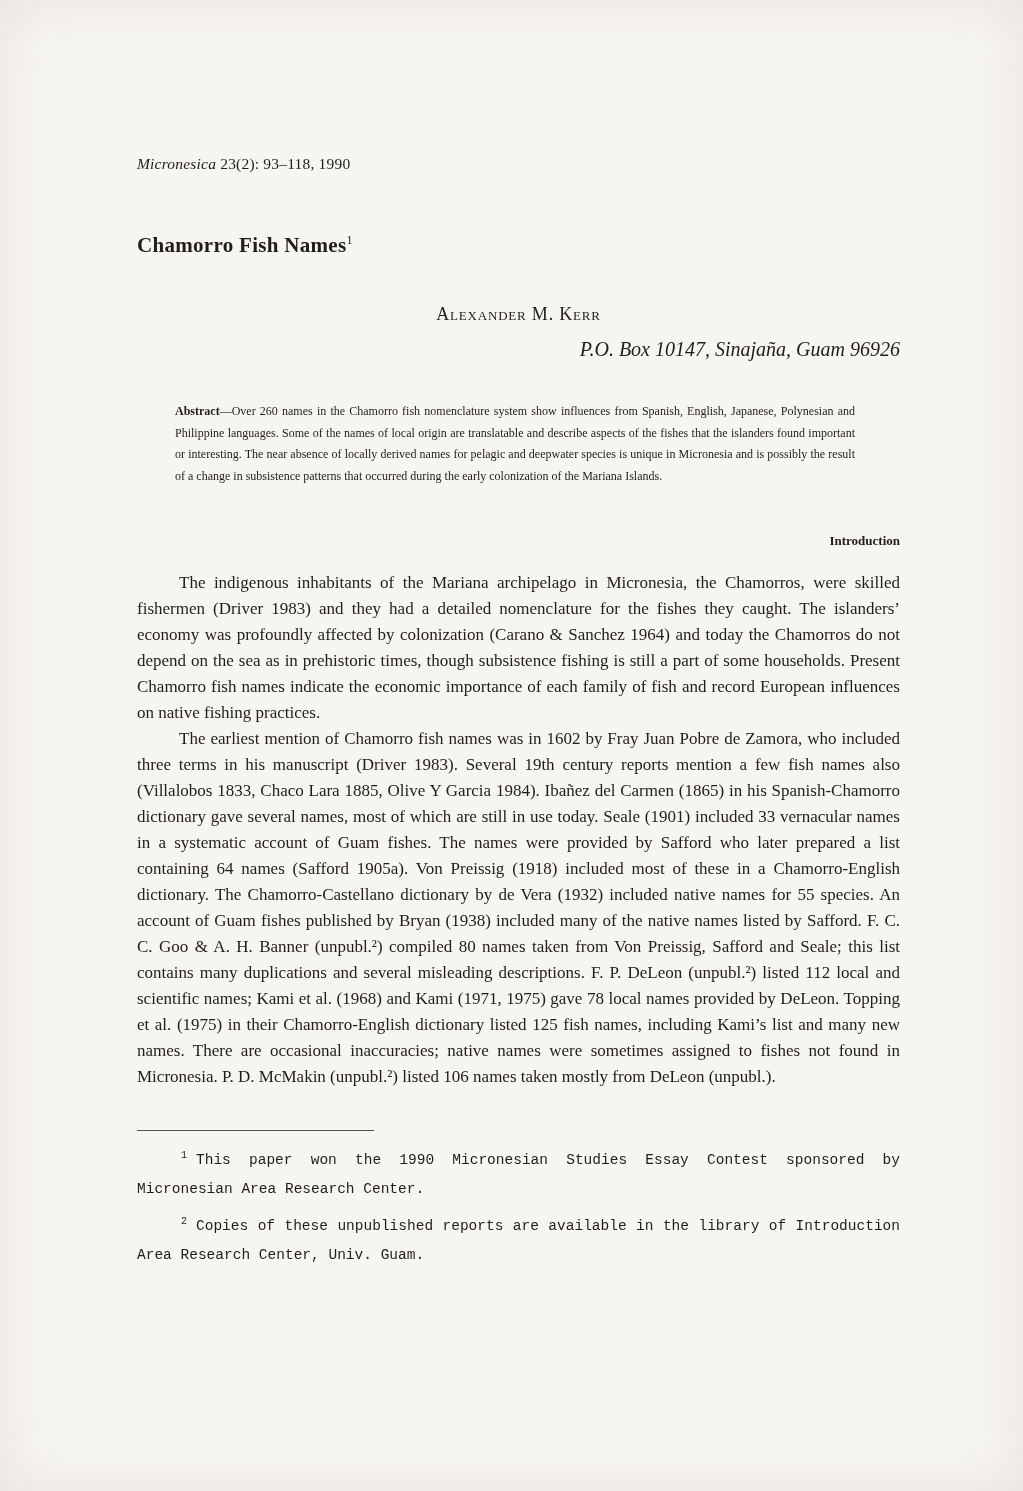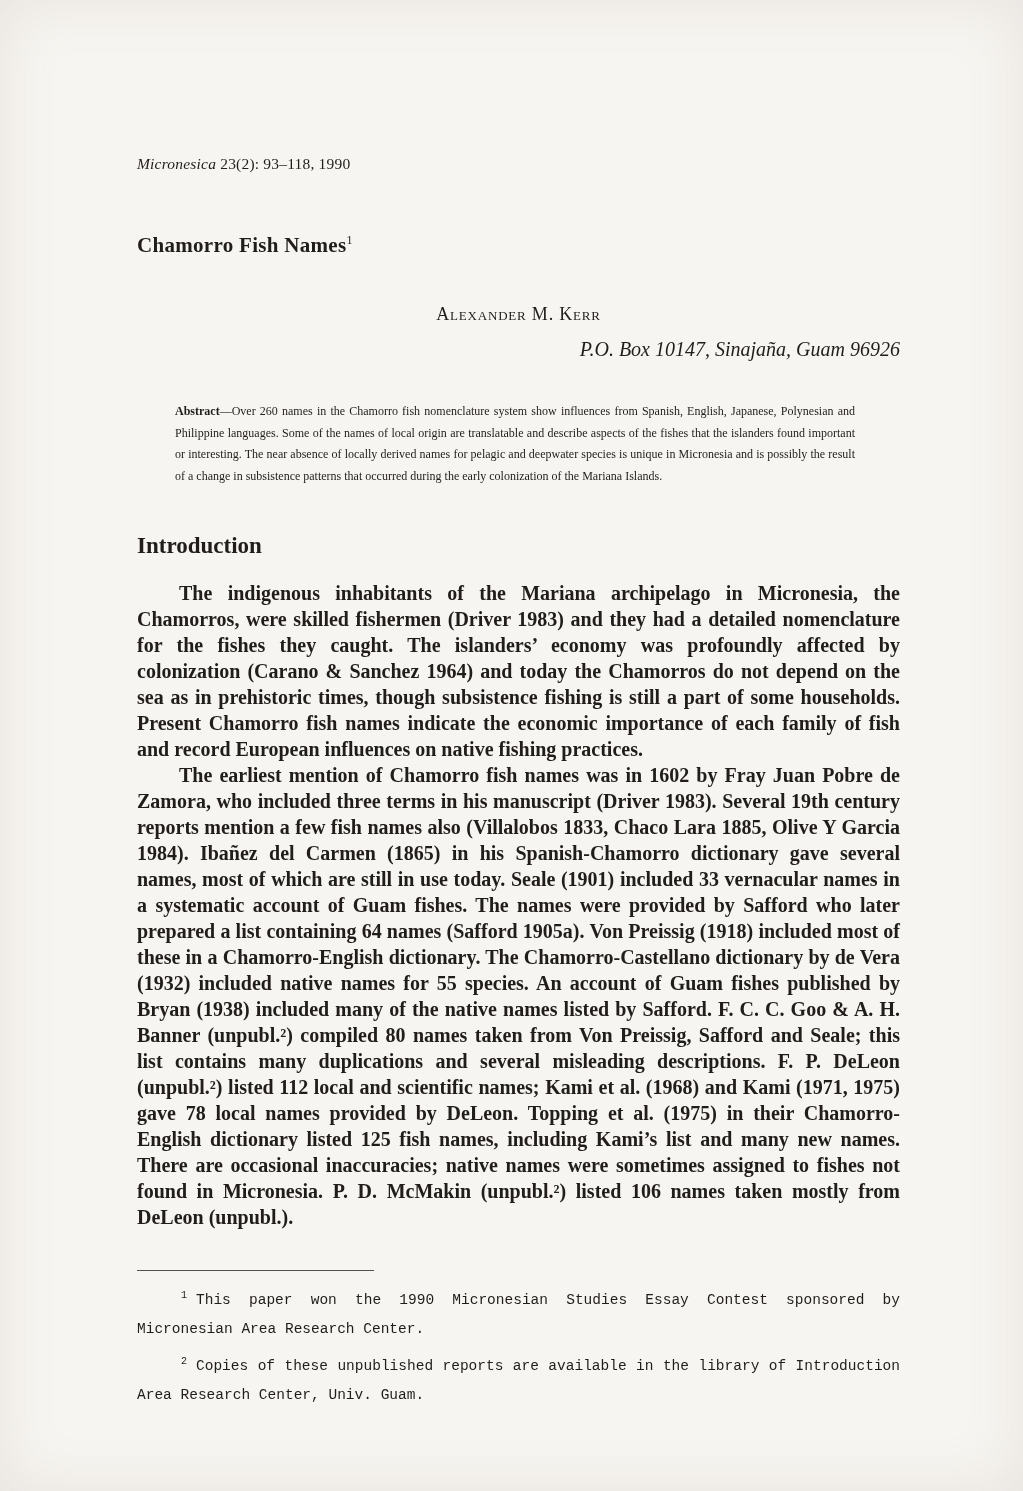--- a/index.html
+++ b/index.html
@@ -43,31 +43,30 @@
   .abstract {
     margin: 40px 45px 0 38px;
     font-size: 12px;
     line-height: 21.5px;
     text-align: justify;
   }
   .abstract .abstract-label { font-weight: bold; }
 
   .section-heading {
     margin-top: 46px;
-    text-align: left;
-    font-size: 23px;
+    text-align: right;
+    font-size: 13px;
     font-weight: bold;
   }
 
   .body-para {
-    font-size: 20px;
+    font-size: 17px;
     line-height: 26px;
     text-align: justify;
     text-indent: 42px;
-    font-weight: bold;
   }
   .body-para.first { margin-top: 21px; }
 
   .footnote-rule {
     margin-top: 40px;
     width: 237px;
     border-top: 1.5px solid #55514b;
   }
 
   .footnote {

